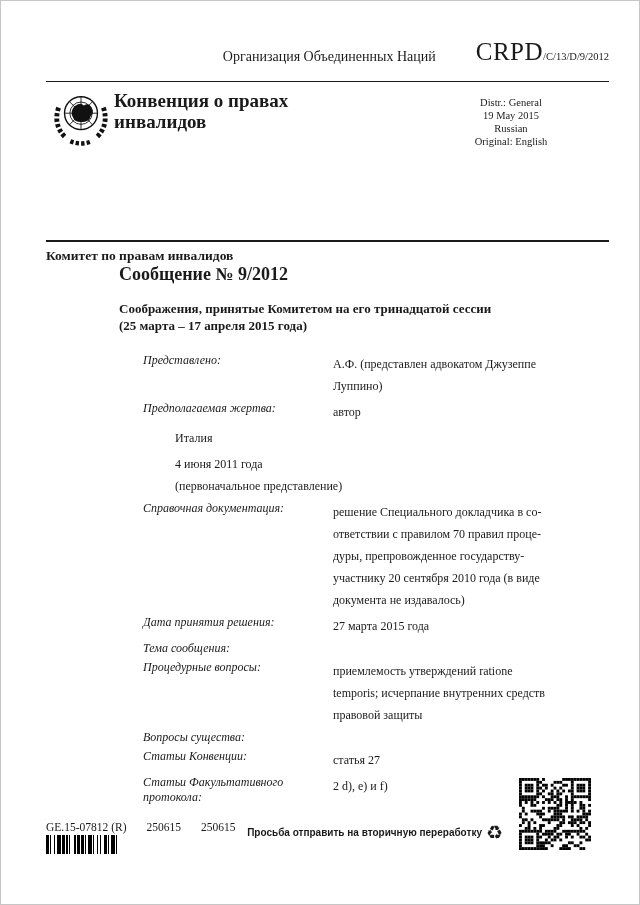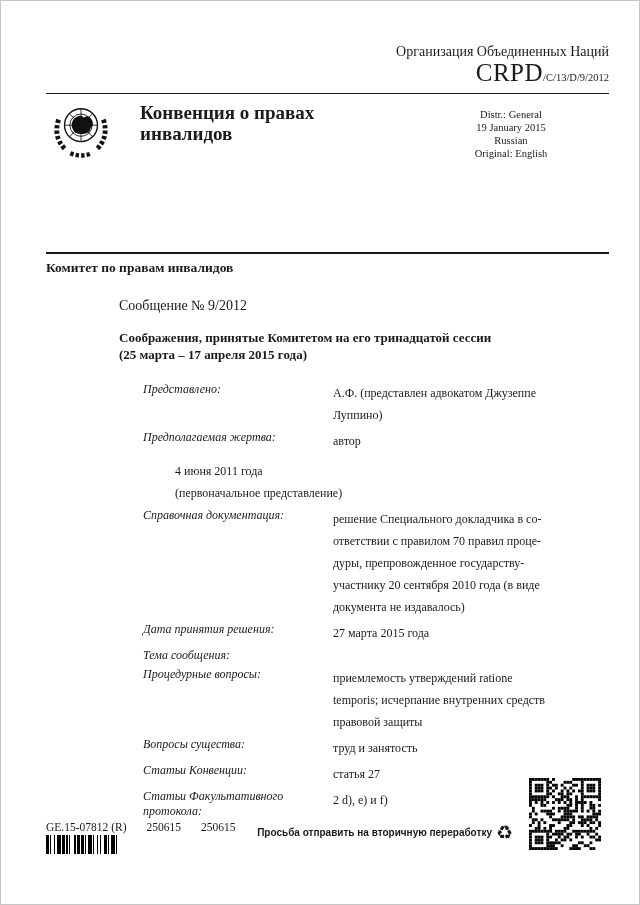--- a/index.html
+++ b/index.html
@@ -10,52 +10,52 @@
     background:#ffffff;
     border:1px solid #c6c6c6;
     box-sizing:border-box;
     font-family:"Liberation Serif","DejaVu Serif",serif;
     color:#1a1a1a;
     overflow:hidden;
   }
   .content{padding:42px 30px 0 45px;}
   
   .masthead{
-    display:flex;justify-content:center;align-items:flex-end;
-    border-bottom:1.5px solid #1a1a1a;padding-bottom:3px;flex-direction:column;
+    display:flex;justify-content:flex-end;align-items:flex-end;
+    border-bottom:1.5px solid #1a1a1a;padding-bottom:15px;
   }
   .org-name{font-size:14px;line-height:18px;}
-  .doc-symbol-wrap{white-space:nowrap;line-height:24px;}
+  .doc-symbol-wrap{white-space:nowrap;line-height:18px;margin-left:40px;}
   .doc-symbol{font-size:25px;letter-spacing:.5px;}
   .doc-symbol-suffix{font-size:10.5px;}
   
   .title-row{display:flex;margin-top:6px;height:72px;}
   .emblem{width:62px;height:62px;margin-left:4px;flex:0 0 auto;}
   .doc-title{
-    margin-left:28px;width:235px;
+    margin-left:2px;width:235px;
     font-size:19px;font-weight:bold;line-height:21px;
     white-space:pre-line;padding-top:2px;
   }
   .distr-block{margin-left:auto;width:196px;font-size:10.5px;line-height:13px;padding-top:8px;text-align:center;}
   .thick-rule{height:80px;border-bottom:2px solid #1a1a1a;}
   
   .committee{font-size:13.5px;font-weight:bold;margin:6px 0 0 0;}
   .indent{margin-left:73px;}
-  .comm-number{font-size:14px;font-weight:normal;margin-top:22px;}
+  .comm-number{font-size:18px;font-weight:bold;}
   .views-title{font-size:13px;font-weight:bold;line-height:17px;margin-top:15px;white-space:pre-line;width:430px;}
   
   .fields{margin-left:24px;margin-top:19px;}
   .field-row{display:flex;margin-bottom:4px;}
   .field-label{
     width:158px;flex:0 0 auto;
     font-style:italic;font-size:12px;line-height:15px;white-space:pre-line;
   }
   .field-value{width:295px;font-size:12px;line-height:22px;white-space:pre-line;margin-left:32px;}
   
-  .footer{position:absolute;left:45px;right:36px;bottom:40px;height:82px;}
+  .footer{position:absolute;left:45px;right:46px;bottom:40px;height:82px;}
   .ge-block{position:absolute;left:0;bottom:10px;}
   .ge-line{font-size:11.5px;white-space:nowrap;}
   .ge-line span{margin-right:20px;}
   .barcode{margin-top:2px;display:flex;height:19px;width:120px;}
   .barcode div{height:100%;}
   .recycle{position:absolute;right:90px;bottom:22px;display:flex;align-items:center;}
   .recycle-text{font-size:10px;font-weight:bold;font-family:"Liberation Sans","DejaVu Sans",sans-serif;}
   .recycle-icon{font-size:19px;line-height:19px;margin-left:4px;font-family:"DejaVu Sans",sans-serif;}
   .qr{position:absolute;right:2px;top:-4px;width:72px;height:72px;}
 </style>
@@ -83,21 +83,21 @@
         </g>
         <path fill="#111" d="M25,19 q6,-5 10,-1 q5,-3 8,2 q3,5 -1,9 q-1,6 -8,6 q-8,1 -10,-4 q-4,-6 1,-12 z"></path>
         <path d="M15,50 C7,42 5,31 9,20" stroke="#111" stroke-width="5" fill="none" stroke-dasharray="3.5,2.2"></path>
         <path d="M49,50 C57,42 59,31 55,20" stroke="#111" stroke-width="5" fill="none" stroke-dasharray="3.5,2.2"></path>
         <path d="M21,55 C28,58 36,58 43,55" stroke="#111" stroke-width="4.5" fill="none" stroke-dasharray="3.5,2.2"></path>
       </svg>
       <div class="doc-title">Конвенция о правах
 инвалидов</div>
       <div class="distr-block">
         <div>Distr.: General</div>
-        <div>19 January 2015</div>
+        <div>19 May 2015</div>
         <div>Russian</div>
         <div>Original: English</div>
       </div>
     </div>
 
     <div class="thick-rule"></div>
 
     <div class="committee">Комитет по правам инвалидов</div>
 
     <div class="indent">
@@ -108,20 +108,21 @@
           <div class="field-row">
             <div class="field-label">Представлено:</div>
             <div class="field-value">А.Ф. (представлен адвокатом Джузеппе
 Луппино)</div>
           </div>
           <div class="field-row">
             <div class="field-label">Предполагаемая жертва:</div>
             <div class="field-value">автор</div>
           </div>
           <div class="field-row">
+            <div class="field-value">Италия</div>
           </div>
           <div class="field-row">
             <div class="field-value">4 июня 2011 года
 (первоначальное представление)</div>
           </div>
           <div class="field-row">
             <div class="field-label">Справочная документация:</div>
             <div class="field-value">решение Специального докладчика в со-
 ответствии с правилом 70 правил проце-
 дуры, препровожденное государству-
@@ -136,21 +137,20 @@
             <div class="field-label">Тема сообщения:</div>
           </div>
           <div class="field-row">
             <div class="field-label">Процедурные вопросы:</div>
             <div class="field-value">приемлемость утверждений ratione
 temporis; исчерпание внутренних средств
 правовой защиты</div>
           </div>
           <div class="field-row">
             <div class="field-label">Вопросы существа:</div>
-            <div class="field-value">труд и занятость</div>
           </div>
           <div class="field-row">
             <div class="field-label">Статьи Конвенции:</div>
             <div class="field-value">статья 27</div>
           </div>
           <div class="field-row">
             <div class="field-label">Статьи Факультативного
 протокола:</div>
             <div class="field-value">2 d), e) и f)</div>
           </div>

